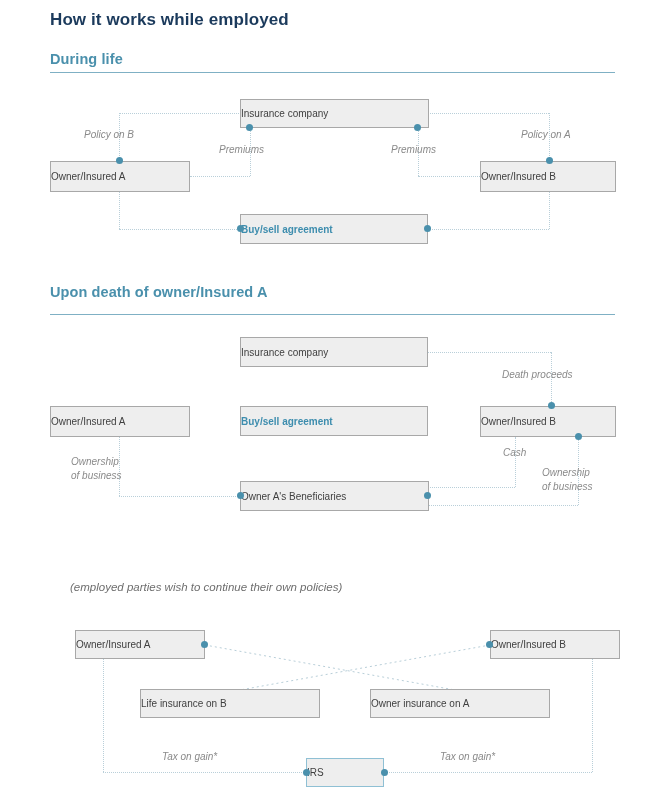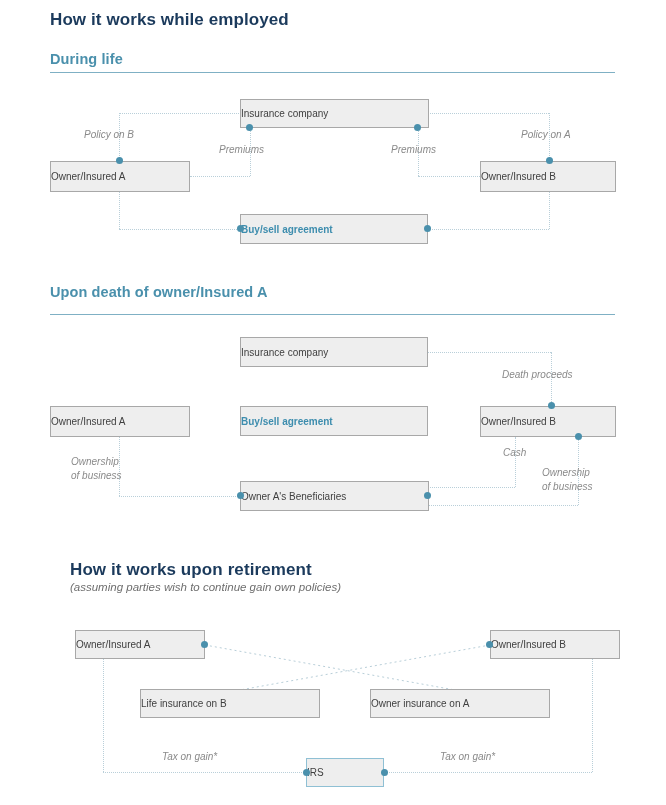--- a/index.html
+++ b/index.html
@@ -193,22 +193,21 @@
   <div class="dot" style="left:548px; top:402px;"></div>
   <div class="dot" style="left:575px; top:433px;"></div>
   <div class="dot" style="left:237px; top:492px;"></div>
   <div class="dot" style="left:424px; top:492px;"></div>
 
   <div class="elabel" style="left:502px; top:368px;">Death proceeds</div>
   <div class="elabel two" style="left:71px; top:455px;"><span>Ownership</span><br><span>of business</span></div>
   <div class="elabel" style="left:503px; top:446px;">Cash</div>
   <div class="elabel two" style="left:542px; top:466px;"><span>Ownership</span><br><span>of business</span></div>
 
-  <div class="h1" style="left:70px; top:560px;">How it works upon retirement</div>
-  <div class="subnote" style="left:70px; top:581px;">(assuming parties wish to continue gain own policies)</div>
+  <div class="subnote" style="left:70px; top:581px;">(employed parties wish to continue their own policies)</div>
 
   <svg class="diag">
     <line x1="205" y1="645" x2="455" y2="690" stroke="#b9cfd9" stroke-width="1" stroke-dasharray="2,3"></line>
     <line x1="490" y1="645" x2="240" y2="690" stroke="#b9cfd9" stroke-width="1" stroke-dasharray="2,3"></line>
   </svg>
 
   <div class="vline" style="left:103px; top:659px; height:113px;"></div>
   <div class="hline" style="left:103px; top:772px; width:203px;"></div>
   <div class="vline" style="left:592px; top:659px; height:113px;"></div>
   <div class="hline" style="left:384px; top:772px; width:208px;"></div>

